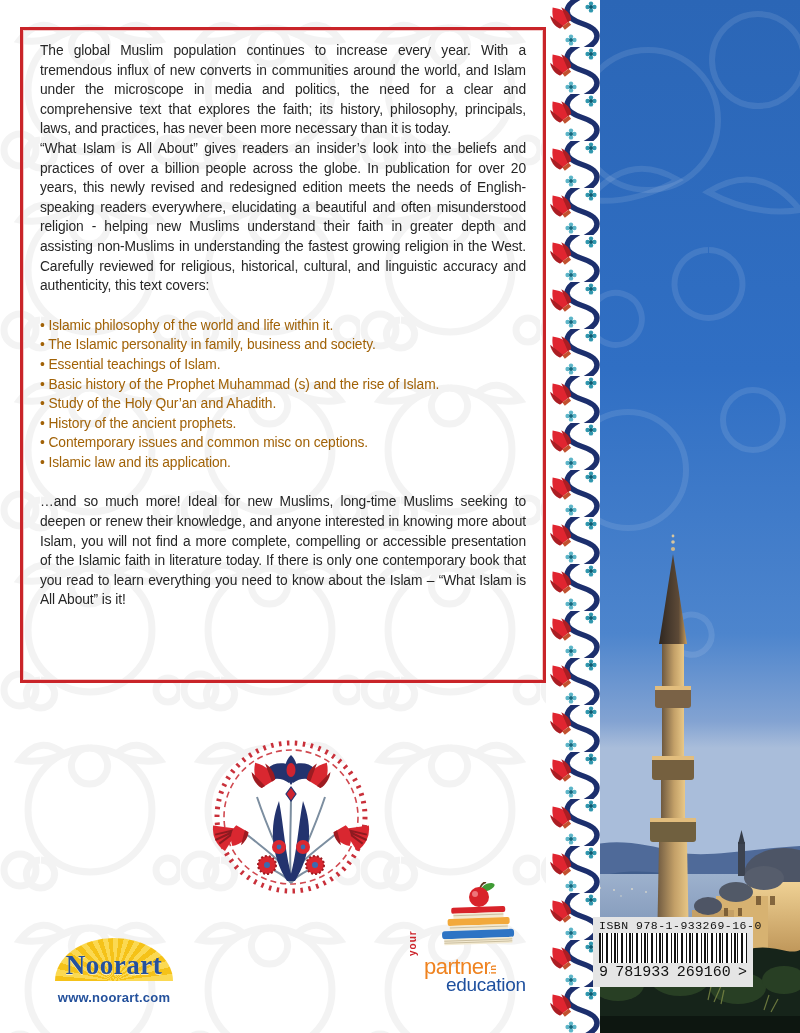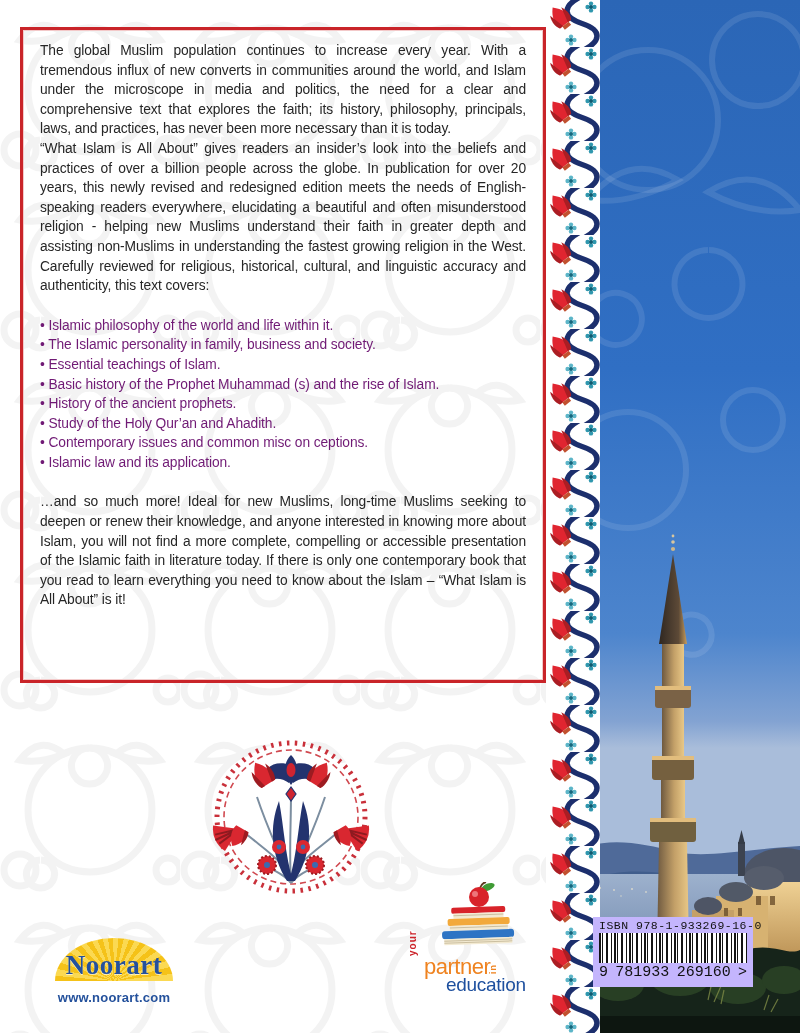--- a/index.html
+++ b/index.html
@@ -10,21 +10,21 @@
   #left-watermark{position:absolute;left:0;top:0;width:610px;height:1033px;z-index:0;}
 
   
   .synopsis-box{position:absolute;left:20px;top:27px;width:526px;height:656px;
       box-sizing:border-box;border:3px solid #c92429;box-shadow:inset 0 0 0 1px #f3c9c9;
       padding:11px 17px 12px 17px;z-index:2;}
   .synopsis-box p{margin:0;font-size:13.8px;line-height:19.6px;color:#262626;
       text-align:justify;letter-spacing:-0.1px;}
   .synopsis-box p.gap{}
   .bullet-list{list-style:none;margin:20px 0 0 0;padding:0;}
-  .bullet-list li{font-size:13.8px;line-height:19.6px;color:#701a75;letter-spacing:-0.1px;}
+  .bullet-list li{font-size:13.8px;line-height:19.6px;color:#a16207;letter-spacing:-0.1px;}
   .bullet-list li::before{content:"• ";}
   .closing{margin-top:20px !important;}
 
   
   #photo{position:absolute;left:588px;top:0;width:212px;height:1033px;z-index:1;}
 
   
   #strip{position:absolute;left:546px;top:0;width:54px;height:1033px;z-index:2;background:#ffffff;}
 
   
@@ -45,21 +45,21 @@
   .partner .books{display:block;margin:0 auto;}
   .partner .line1{position:absolute;left:16px;top:72px;white-space:nowrap;}
   .partner .your{position:absolute;left:-1px;top:74px;font-size:10px;font-weight:bold;color:#cc2229;
       transform:rotate(-90deg);transform-origin:left top;letter-spacing:1px;}
   .partner .word-partner{font-size:22px;font-weight:normal;color:#ef8320;letter-spacing:-0.5px;}
   .partner .word-in{display:inline-block;font-size:9px;font-weight:bold;color:#ef8320;
       transform:rotate(-90deg) translate(2px,-2px);letter-spacing:1px;}
   .partner .word-edu{position:absolute;left:38px;top:92px;font-size:19px;color:#1d4f9e;letter-spacing:-0.3px;}
 
   
-  .barcode{position:absolute;left:593px;top:917px;width:160px;height:70px;background:#c4b5fd;
+  .barcode{position:absolute;left:593px;top:917px;width:160px;height:70px;background:#e5e5e5;
       z-index:4;box-sizing:border-box;padding:2px 6px 0 6px;}
   .barcode .isbn{font-family:"Liberation Mono",monospace;font-size:11.5px;color:#111;
       text-align:center;white-space:nowrap;letter-spacing:0.5px;}
   .barcode .bars{position:relative;height:30px;margin-top:1px;
       background:repeating-linear-gradient(90deg,#121212 0 2px,#fff 2px 3px,#121212 3px 4px,
                  #fff 4px 7px,#121212 7px 9px,#fff 9px 12px,#121212 12px 13px,#fff 13px 15px);}
   .barcode .digits{display:flex;justify-content:space-between;align-items:flex-end;
       font-family:"Liberation Mono",monospace;font-size:15px;color:#111;margin-top:1px;}
 </style>
 </head>
@@ -218,22 +218,22 @@
   </svg>
 
   <div class="synopsis-box">
     <p>The global Muslim population continues to increase every year. With a tremendous influx of new converts in communities around the world, and Islam under the microscope in media and politics, the need for a clear and comprehensive text that explores the faith; its history, philosophy, principals, laws, and practices, has never been more necessary than it is today.</p>
     <p class="gap">“What Islam is All About” gives readers an insider’s look into the beliefs and practices of over a billion people across the globe. In publication for over 20 years, this newly revised and redesigned edition meets the needs of English-speaking readers everywhere, elucidating a beautiful and often misunderstood religion - helping new Muslims understand their faith in greater depth and assisting non-Muslims in understanding the fastest growing religion in the West. Carefully reviewed for religious, historical, cultural, and linguistic accuracy and authenticity, this text covers:</p>
     <ul class="bullet-list">
       <li>Islamic philosophy of the world and life within it.</li>
       <li>The Islamic personality in family, business and society.</li>
       <li>Essential teachings of Islam.</li>
       <li>Basic history of the Prophet Muhammad (s) and the rise of Islam.</li>
+      <li>Study of the Holy Qur’an and Ahadith.</li>
       <li>History of the ancient prophets.</li>
-      <li>Study of the Holy Qur’an and Ahadith.</li>
       <li>Contemporary issues and common misc on ceptions.</li>
       <li>Islamic law and its application.</li>
     </ul>
     <p class="gap closing">…and so much more! Ideal for new Muslims, long-time Muslims seeking to deepen or renew their knowledge, and anyone interested in knowing more about Islam, you will not find a more complete, compelling or accessible presentation of the Islamic faith in literature today. If there is only one contemporary book that you read to learn everything you need to know about the Islam – “What Islam is All About” is it!</p>
   </div>
 
   <svg id="medallion" xmlns="http://www.w3.org/2000/svg" viewBox="0 0 160 160">
     <circle cx="80" cy="82" r="74" fill="#ffffff" stroke="#c9303a" stroke-width="5" stroke-dasharray="2.5 5.5"></circle>
     <circle cx="80" cy="82" r="67" fill="#ffffff" stroke="#d0484f" stroke-width="1.6" stroke-dasharray="6 4"></circle>
 

